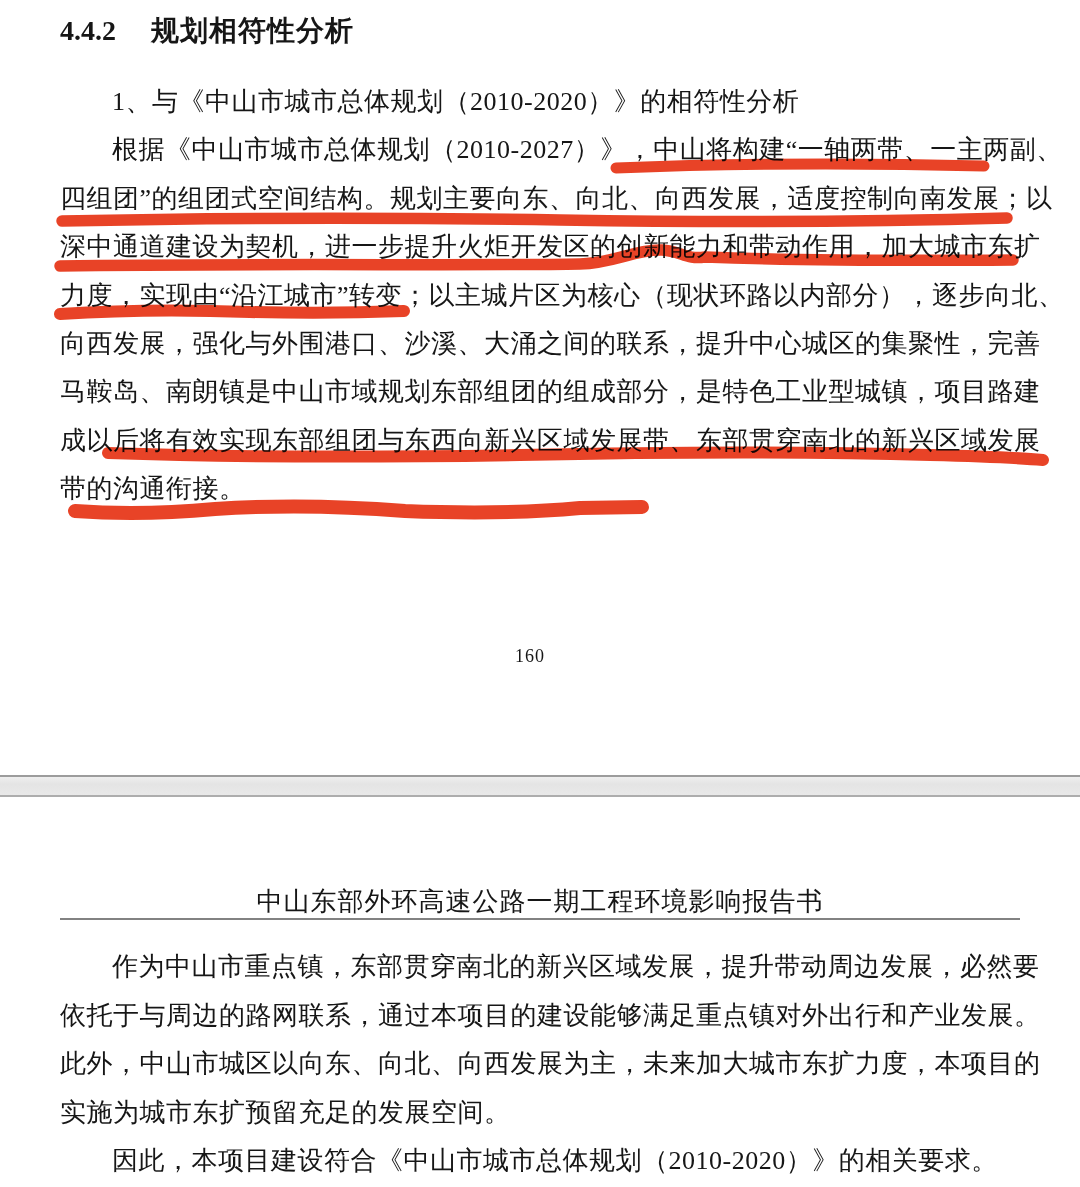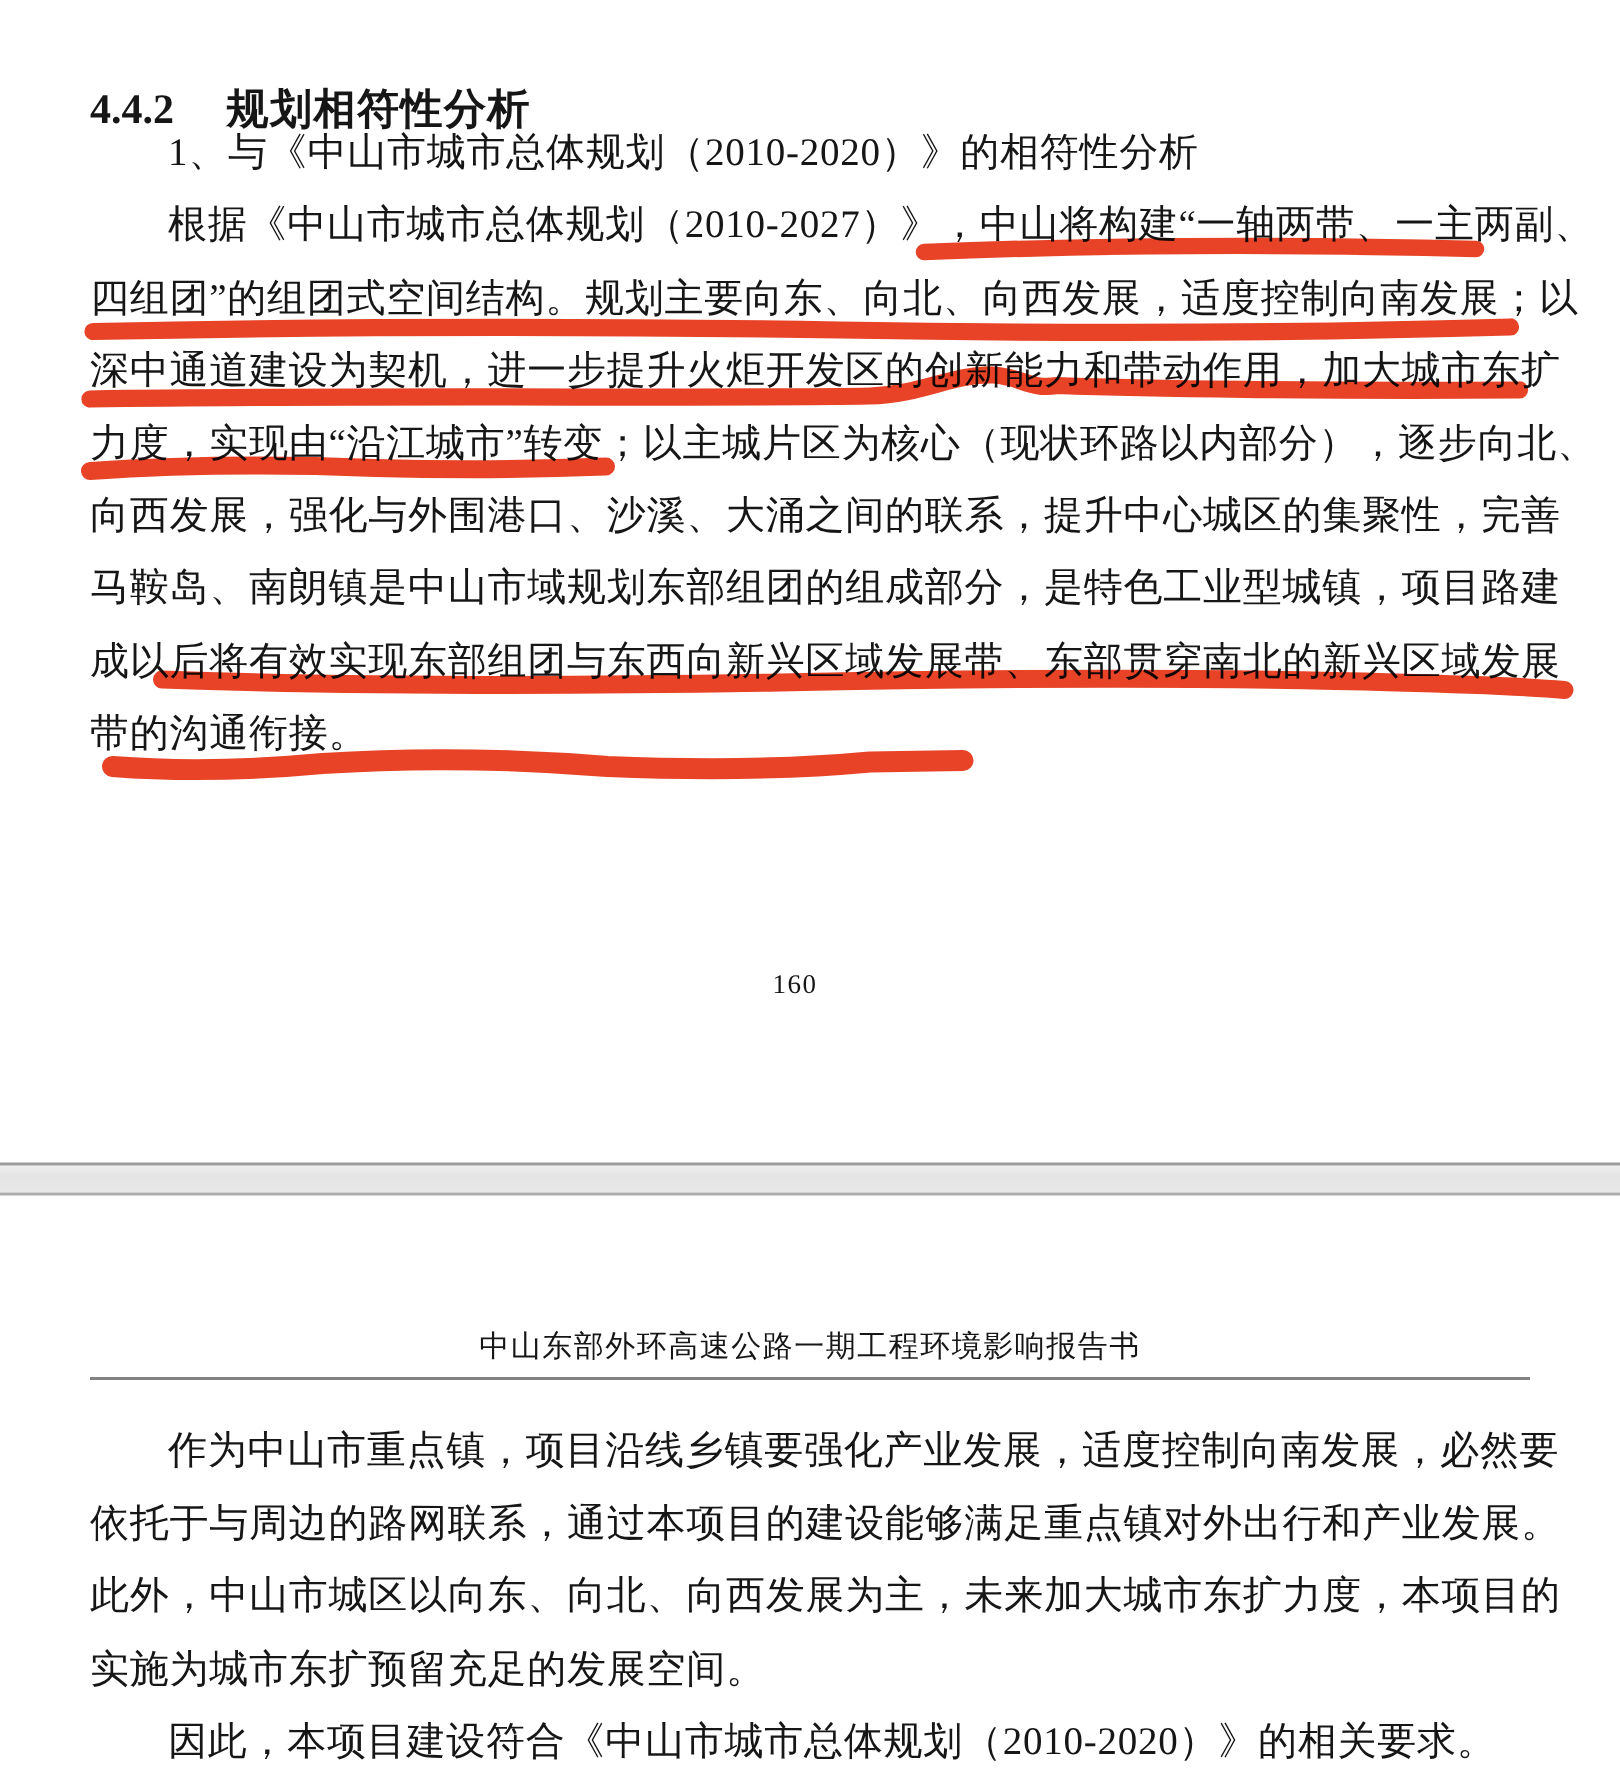--- a/index.html
+++ b/index.html
@@ -21,21 +21,21 @@
     position: absolute;
     top: 12px;
     left: 60px;
     margin: 0;
     font-size: 28px;
     font-weight: 700;
     letter-spacing: 0;
     white-space: nowrap;
   }
   .heading .num { display: inline-block; }
-  .heading .ttl { display: inline-block; margin-left: 28px; letter-spacing: 1px; margin-top: 42px; }
+  .heading .ttl { display: inline-block; margin-left: 28px; letter-spacing: 1px; }
 
   .textblock {
     position: absolute;
     left: 60px;
     top: 78px;
     width: 960px;
     font-size: 26px;
     line-height: 48.4px;
   }
   .textblock2 {
@@ -81,21 +81,21 @@
     border-bottom: 2px solid #adadad;
   }
 
   
   .running-header {
     position: absolute;
     top: 884px;
     left: 0;
     width: 1080px;
     text-align: center;
-    font-size: 20px;
+    font-size: 26px;
     letter-spacing: 1px;
   }
   .header-rule {
     position: absolute;
     top: 918px;
     left: 60px;
     width: 960px;
     height: 2px;
     background: #828282;
   }
@@ -140,21 +140,21 @@
   </div>
 
   <div class="pagenum">160</div>
 
   <div class="page-divider"></div>
 
   <div class="running-header">中山东部外环高速公路一期工程环境影响报告书</div>
   <div class="header-rule"></div>
 
   <div class="textblock2">
-    <div class="line indent">作为中山市重点镇，项目沿线乡镇要强化产业发展，适度控制向南发展，必然要</div>
+    <div class="line indent">作为中山市重点镇，东部贯穿南北的新兴区域发展，提升带动周边发展，必然要</div>
     <div class="line">依托于与周边的路网联系，通过本项目的建设能够满足重点镇对外出行和产业发展。</div>
     <div class="line">此外，中山市城区以向东、向北、向西发展为主，未来加大城市东扩力度，本项目的</div>
     <div class="line end">实施为城市东扩预留充足的发展空间。</div>
     <div class="line indent end">因此，本项目建设符合《中山市城市总体规划（2010-2020）》的相关要求。</div>
   </div>
 
   <svg class="marker-layer" viewBox="0 0 1080 1187">
     <path stroke-width="11" d="M616 168 Q790 161 984 166" stroke="#e7391b"></path>
     <path stroke-width="11.5" d="M62 221 Q300 216 560 220 Q800 224 1007 218" stroke="#e7391b"></path>
     <path stroke-width="11.5" d="M60 266 C250 263 480 266 580 264 C615 263 636 249 662 250 C681 251 686 260 705 257 C760 259 880 261 1013 260" stroke="#e7391b"></path>

